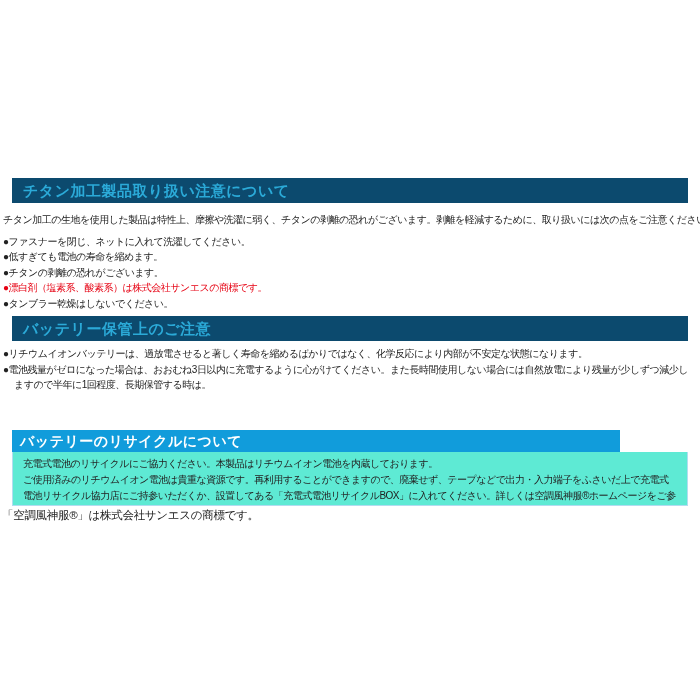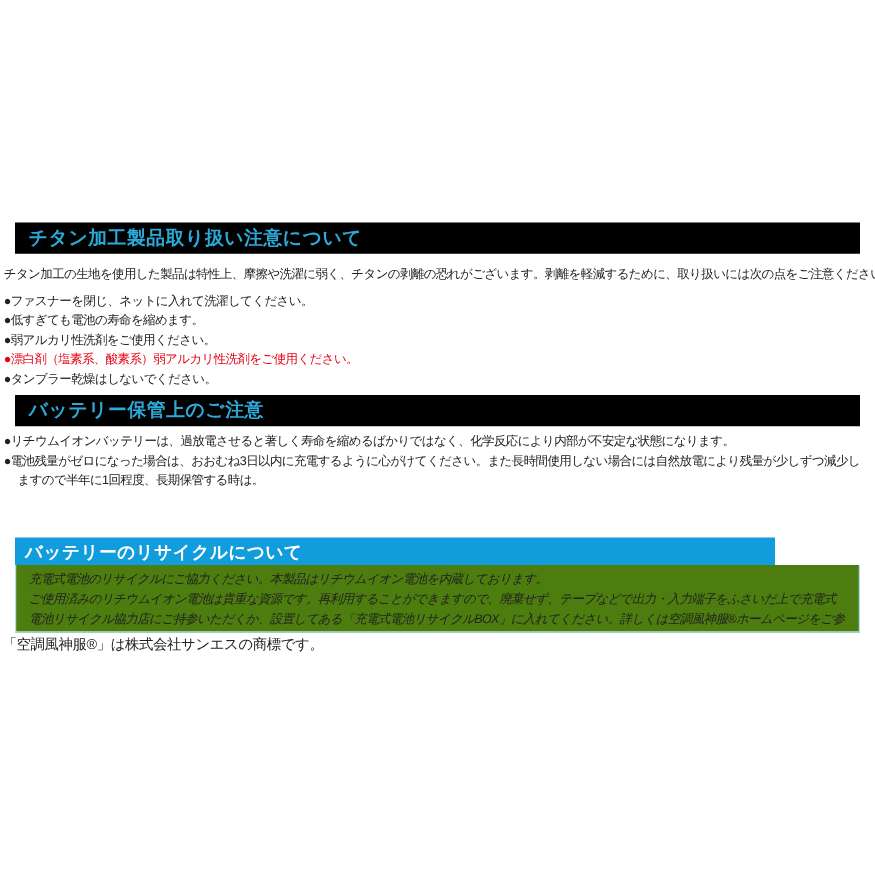--- a/index.html
+++ b/index.html
@@ -11,21 +11,21 @@
     background: #ffffff;
     font-family: "Liberation Sans", "DejaVu Sans", sans-serif;
     color: #222222;
     overflow: hidden;
   }
   .section-header {
     position: absolute;
     left: 12px;
     width: 676px;
     height: 25px;
-    background: #000000;
+    background: #0c4a6e;
     color: #2baad8;
     font-size: 15px;
     font-weight: bold;
     line-height: 25px;
     padding-left: 11px;
     letter-spacing: 0.5px;
   }
   #titanium-header { top: 178px; }
   #battery-header  { top: 316px; }
   .intro {
@@ -65,27 +65,26 @@
     letter-spacing: 0.5px;
   }
   .recycle-box {
     position: absolute;
     left: 12px;
     top: 452px;
     width: 676px;
     height: 54px;
     border: 1px solid #b2dcf0;
     border-top: none;
-    background: #4d7c0f;
+    background: #5eead4;
     padding: 4px 10px 0 10px;
     font-size: 10px;
     letter-spacing: -0.5px;
     line-height: 16px;
     overflow: hidden;
-    font-style: italic;
   }
   .footer-note {
     position: absolute;
     left: 2px;
     top: 508px;
     font-size: 11.5px;
     letter-spacing: -0.3px;
     color: #222222;
   }
 </style>
@@ -94,22 +93,22 @@
 
 <div class="page">
 
   <div class="section-header" id="titanium-header">チタン加工製品取り扱い注意について</div>
 
   <div class="intro">チタン加工の生地を使用した製品は特性上、摩擦や洗濯に弱く、チタンの剥離の恐れがございます。剥離を軽減するために、取り扱いには次の点をご注意ください。</div>
 
   <div class="bullet-list" id="titanium-bullets">
     <div class="bullet-item">●ファスナーを閉じ、ネットに入れて洗濯してください。</div>
     <div class="bullet-item">●低すぎても電池の寿命を縮めます。</div>
-    <div class="bullet-item">●弱アルカリ性洗剤をご使用ください。</div>
-    <div class="bullet-item warning-red">●漂白剤（塩素系、酸素系）弱アルカリ性洗剤をご使用ください。</div>
+    <div class="bullet-item">●チタンの剥離の恐れがございます。</div>
+    <div class="bullet-item warning-red">●漂白剤（塩素系、酸素系）は株式会社サンエスの商標です。</div>
     <div class="bullet-item">●タンブラー乾燥はしないでください。</div>
   </div>
 
   <div class="section-header" id="battery-header">バッテリー保管上のご注意</div>
 
   <div class="bullet-list" id="battery-notes">
     <div class="bullet-item">●リチウムイオンバッテリーは、過放電させると著しく寿命を縮めるばかりではなく、化学反応により内部が不安定な状態になります。</div>
     <div class="bullet-item">●電池残量がゼロになった場合は、おおむね3日以内に充電するように心がけてください。また長時間使用しない場合には自然放電により残量が少しずつ減少しますので半年に1回程度、長期保管する時は。</div>
   </div>
 

